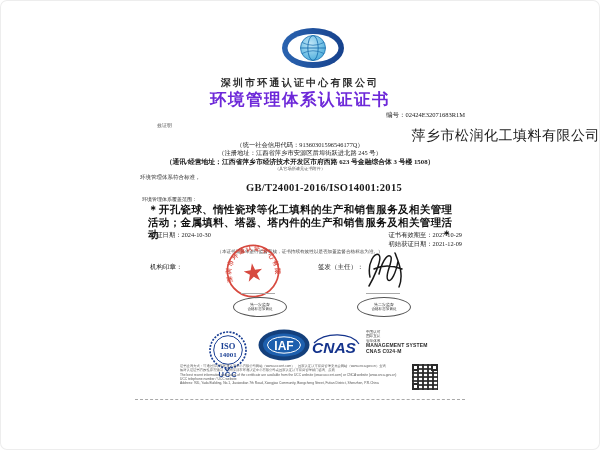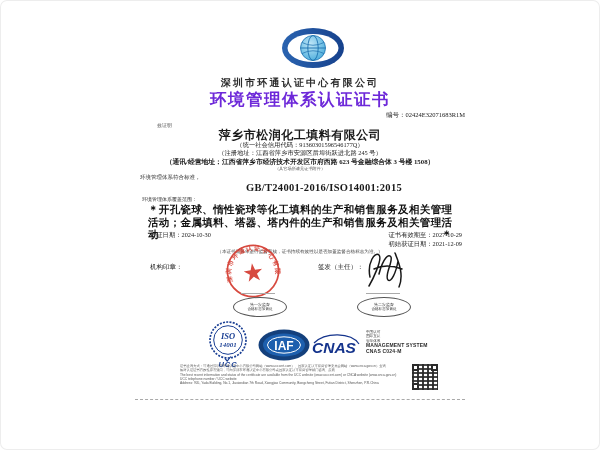--- a/index.html
+++ b/index.html
@@ -6,21 +6,21 @@
   #canvas{position:relative;width:600px;height:450px;background:#ffffff;overflow:hidden;
     font-family:"Liberation Sans",sans-serif;color:#1a1a1a;box-shadow:inset 0 0 0 1px #ededed;border-radius:7px;}
   .abs{position:absolute;}
   .ctr{left:0;right:0;text-align:center;}
   
   .issuer{top:76px;font-size:10px;font-weight:600;letter-spacing:2.2px;color:#2b2b2b;}
   .title{top:89px;font-size:16.5px;font-weight:bold;letter-spacing:1.5px;color:#6d28d9;}
   .certno{top:111px;right:135px;font-size:6.5px;font-family:"Liberation Serif",serif;color:#222;}
   .certify{left:157px;top:122px;font-size:5px;color:#555;}
   
-  .company{top:127px;font-size:12px;font-weight:bold;letter-spacing:0.5px;}
+  .company{top:127px;font-size:14px;font-weight:normal;letter-spacing:0.5px;text-align:right;}
   .credit{top:141px;font-size:6.3px;font-family:"Liberation Serif",serif;}
   .regaddr{top:149px;font-size:6.3px;font-family:"Liberation Serif",serif;}
   .commaddr{top:157px;font-size:6.8px;font-weight:600;font-family:"Liberation Serif",serif;}
   .othernote{top:166px;font-size:4.2px;color:#555;}
   .stdintro{left:140px;top:174px;font-size:5.5px;color:#333;}
   .standard{top:182px;font-size:10.5px;font-weight:bold;font-family:"Liberation Serif",serif;letter-spacing:0.3px;padding-left:48px;}
   .scopelabel{left:142px;top:196px;font-size:5px;color:#333;}
   .scope{left:148px;top:203px;width:304px;font-size:10.5px;font-weight:bold;line-height:12.5px;
     text-align:justify;text-align-last:justify;color:#111;}
   
@@ -35,21 +35,21 @@
   .signature{left:358px;top:245px;width:56px;height:46px;}
   .shortline{top:293px;width:34px;border-top:1px solid #aaa;height:0;}
   .sl1{left:241px;} .sl2{left:366px;}
   
   .oval{top:297px;width:52px;height:18px;border:1px solid #555;border-radius:50%;
     display:flex;flex-direction:column;align-items:center;justify-content:center;color:#333;}
   .oval .t1{font-size:4px;line-height:5px;}
   .oval .t2{font-size:3.6px;line-height:4.6px;}
   .ov1{left:233px;} .ov2{left:357px;}
   
-  .isobox{left:207px;top:321px;width:42px;height:46px;font-style:italic;}
+  .isobox{left:207px;top:331px;width:42px;height:46px;}
   .iafbox{left:258px;top:329px;width:52px;height:32px;}
   .cnasbox{left:311px;top:333px;width:50px;height:26px;}
   .cnastext{left:366px;top:330px;line-height:4.4px;color:#2b2b2b;}
   .cnastext .cn{font-size:3.6px;display:block;}
   .cnastext .en{font-size:5px;font-weight:bold;display:block;line-height:5.6px;letter-spacing:0.2px;}
   
   .fineprint{left:180px;top:364px;width:222px;font-size:3.3px;line-height:4.3px;color:#555;}
   .fineprint span{display:block;}
   .qr{left:412px;top:364px;width:26px;height:26px;
     background:

